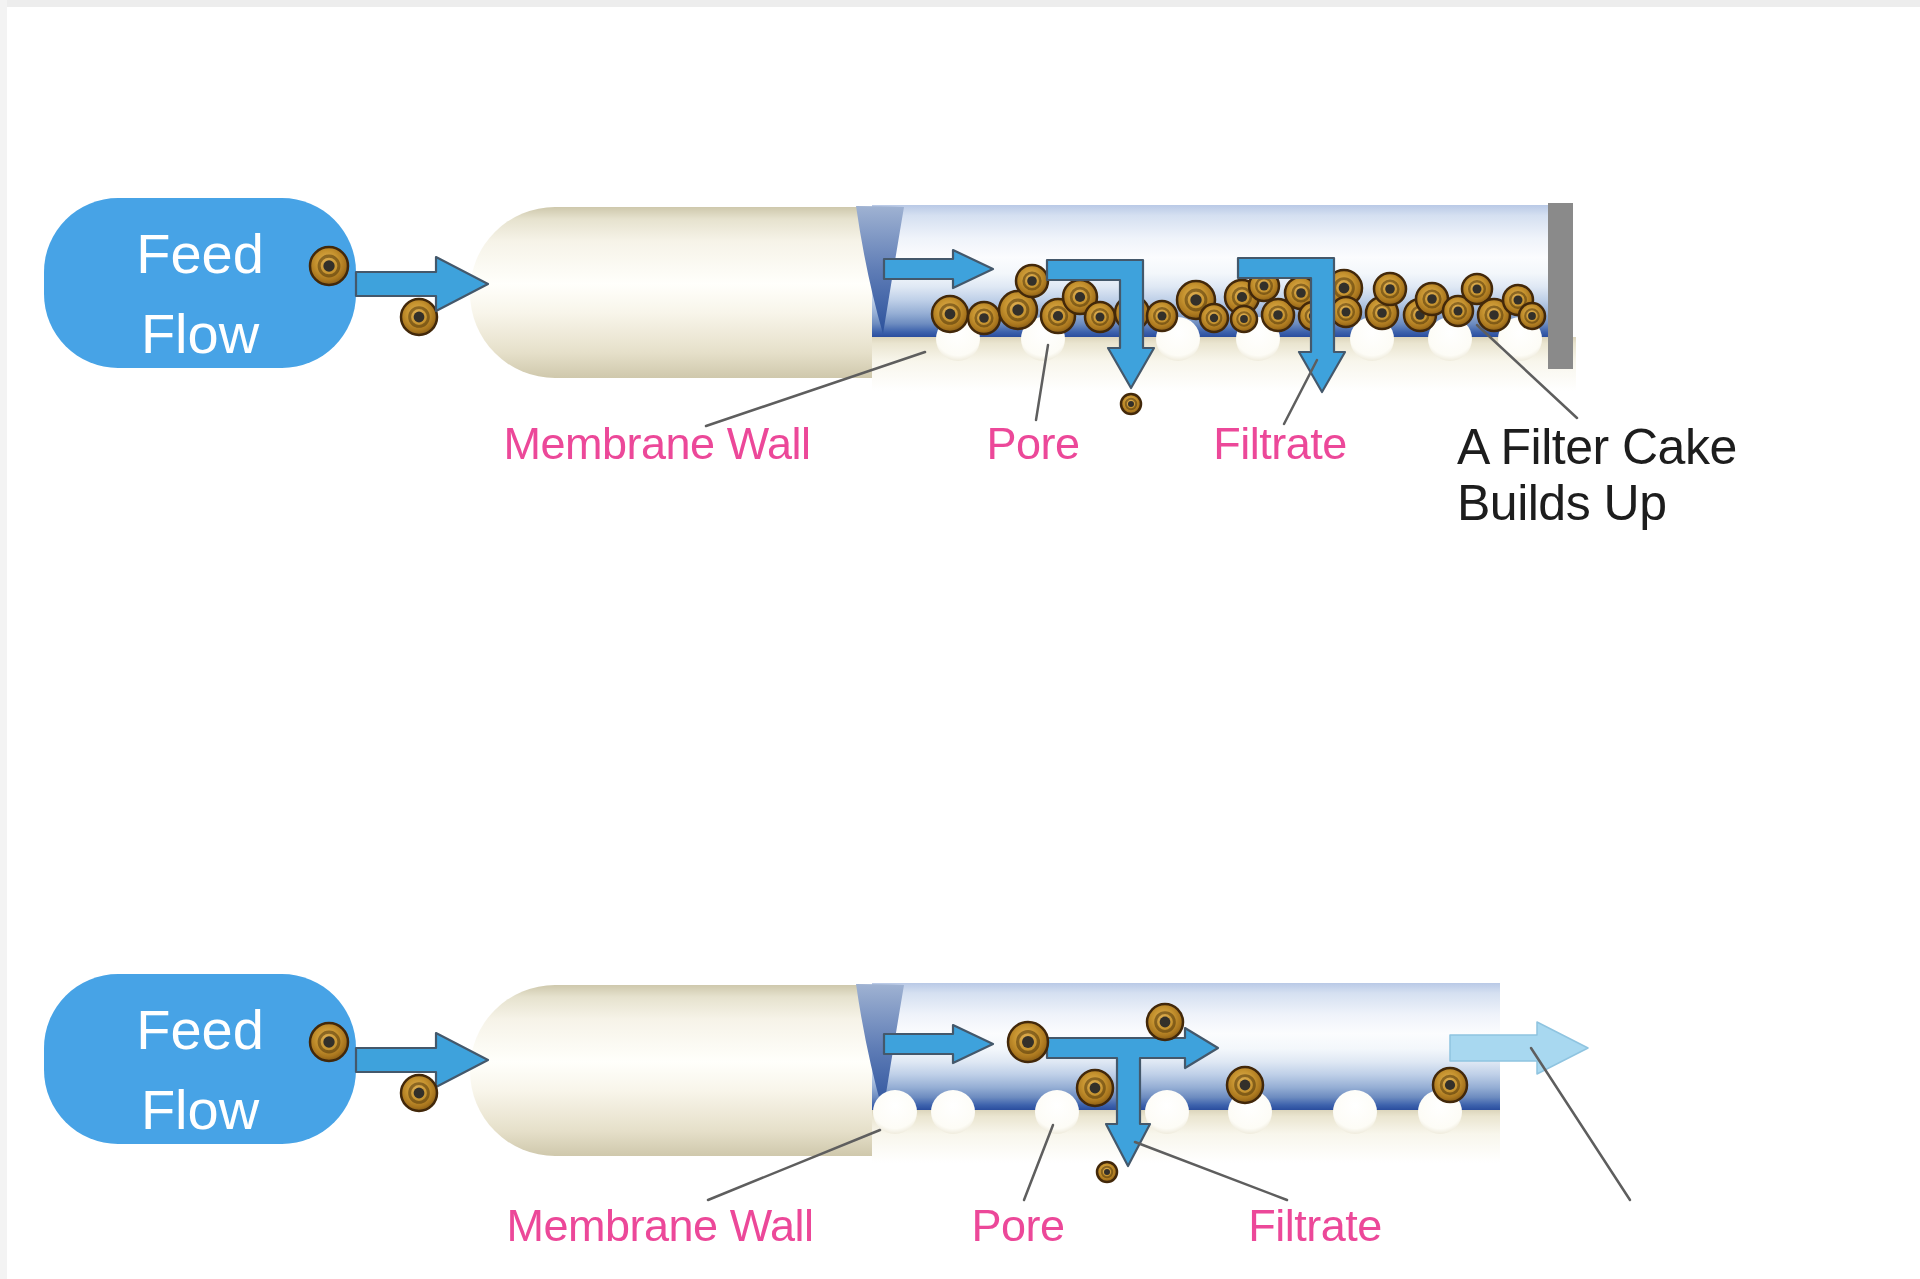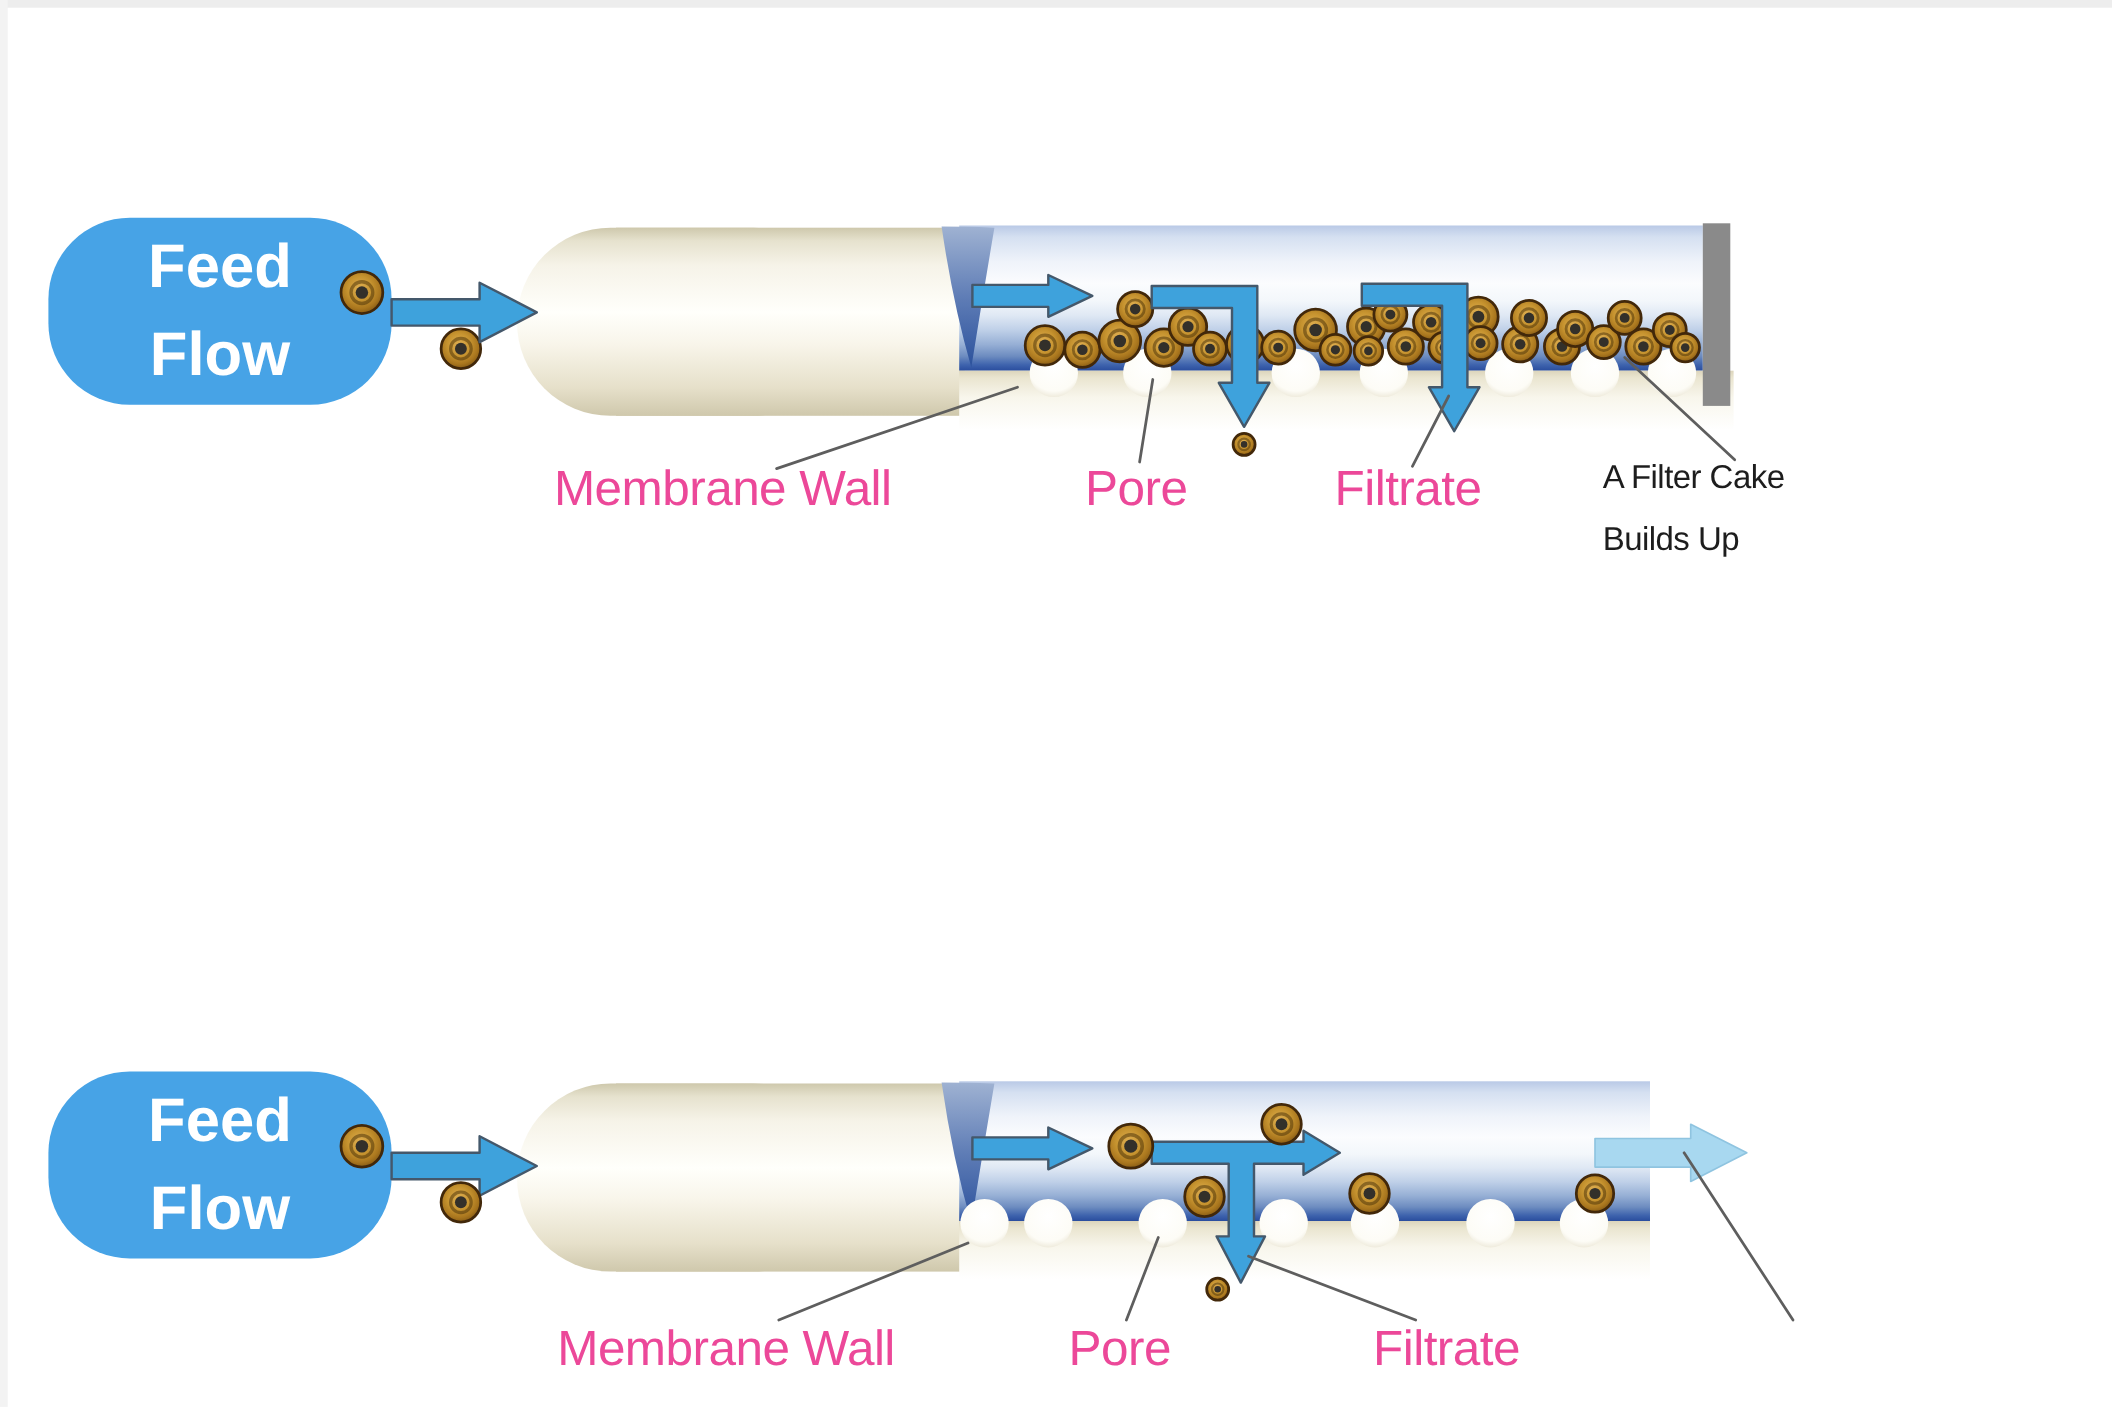--- a/index.html
+++ b/index.html
@@ -2,27 +2,27 @@
 <html><head>
 <meta charset="utf-8">
 <title>Filtration Diagram</title>
 <style>
   html,body{margin:0;padding:0;background:#ffffff;}
   .canvas{position:relative;width:1920px;height:1279px;background:#ffffff;overflow:hidden;
           font-family:"Liberation Sans",sans-serif;}
   .edge-top{position:absolute;left:0;top:0;width:1920px;height:7px;background:#ededed;}
   .edge-left{position:absolute;left:0;top:0;width:7px;height:1279px;background:#f3f3f3;}
   .badge{position:absolute;left:44px;width:312px;height:170px;background:#47A3E6;
-         border-radius:74px;color:#ffffff;font-weight:bold;text-align:center;
-         font-size:56px;line-height:80px;padding-top:4px;box-sizing:border-box;}
+         border-radius:74px;color:#ffffff;font-weight:normal;text-align:center;
+         font-size:56px;line-height:80px;padding-top:16px;box-sizing:border-box;}
   .badge div{letter-spacing:0px;}
   svg.fig{position:absolute;left:0;top:0;}
   .lbl{position:absolute;transform:translateX(-50%);font-size:45px;color:#ec4899;
        white-space:nowrap;letter-spacing:-0.5px;}
-  .lbl-left{position:absolute;font-size:30px;color:#1d1d1d;white-space:nowrap;letter-spacing:-0.5px;}
+  .lbl-left{position:absolute;font-size:50px;color:#1d1d1d;white-space:nowrap;letter-spacing:-0.5px;}
 </style>
 </head>
 <body>
 
 <div class="canvas">
 
   <div class="edge-top"></div>
   <div class="edge-left"></div>
 
   <div class="badge" style="top:198px;">

